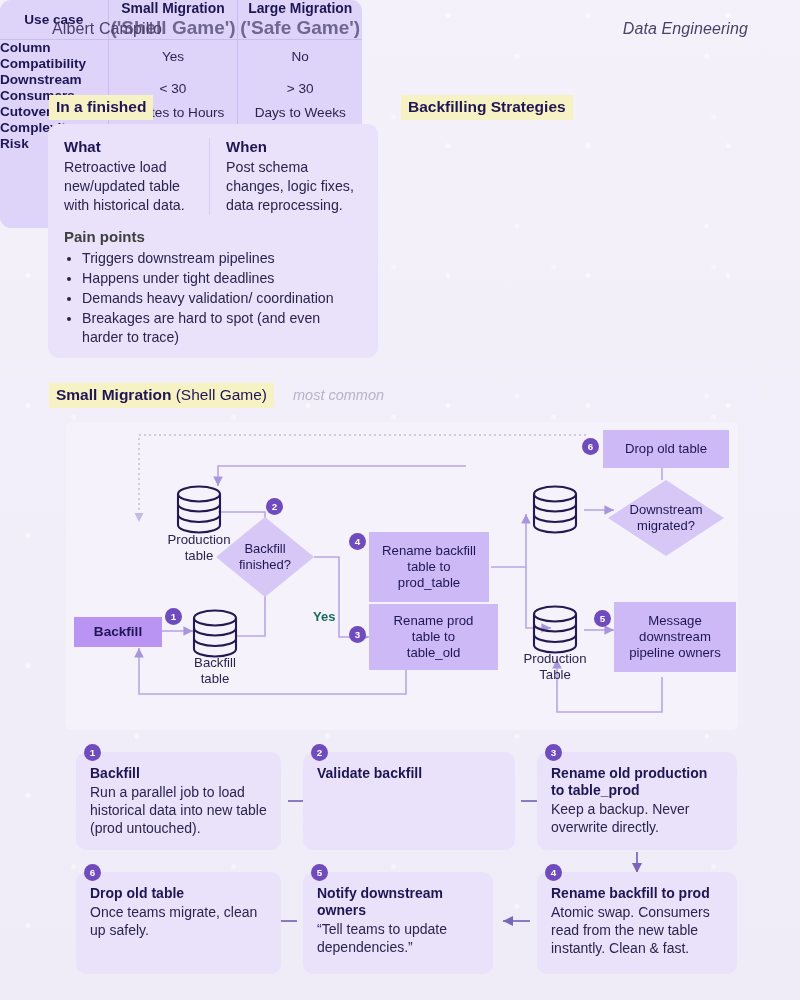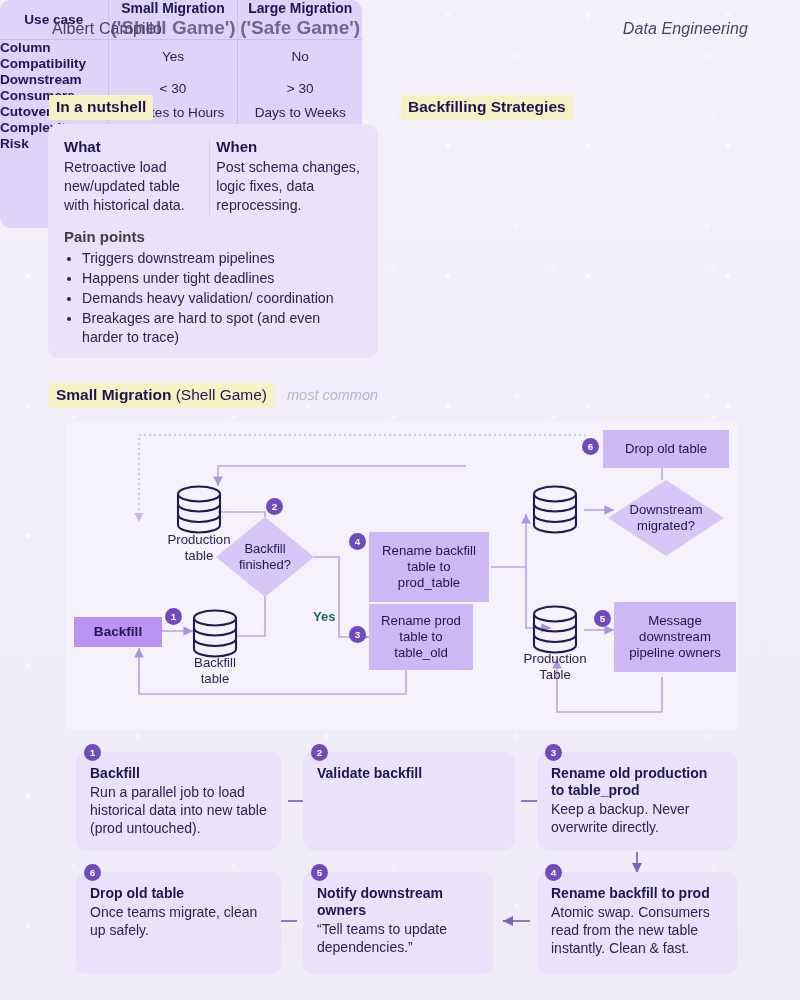--- a/index.html
+++ b/index.html
@@ -43,39 +43,39 @@
   .sec-head {
     position: absolute;
     font-size: 15.5px; font-weight: bold; color: #1e1654;
     background: #f7f2c4;
     padding: 2px 7px 3px;
     line-height: 1.3;
   }
   #h-nutshell  { left: 49px;  top: 95px; }
   #h-strategy  { left: 401px; top: 95px; }
 
-  #h-small-row { position: absolute; left: 49px; top: 383px; display: flex; align-items: baseline; gap: 13px; }
+  #h-small-row { position: absolute; left: 49px; top: 383px; display: flex; align-items: baseline; gap: 19px; }
   #h-small {
     font-size: 15.5px; color: #1e1654; background: #f7f2c4;
     padding: 2px 7px 3px; line-height: 1.3;
   }
   #h-small b { font-weight: bold; }
   #h-small span.norm { font-weight: normal; }
   .most-common { font-size: 14.5px; font-style: italic; color: #b9b2cd; }
 
   
   .card {
     position: absolute;
     background: #e9e2fa;
     border-radius: 11px;
   }
   #card-nutshell { left: 48px; top: 124px; width: 330px; height: 234px; padding: 14px 16px; }
   .two-col { display: flex; }
   .col-what  { width: 152px; padding-right: 12px; }
-  .col-when  { width: 160px; padding-left: 6px; border-left: 1.5px solid #d7cdf0; }
+  .col-when  { width: 160px; padding-left: 16px; border-left: 1.5px solid #d7cdf0; }
   .sub-head  { font-size: 15px; font-weight: bold; color: #1e1654; margin-bottom: 3px; }
   .body-txt  { font-size: 14.2px; line-height: 1.33; color: #2c2350; }
 
   #pain-head { margin-top: 13px; font-size: 15px; font-weight: bold; color: #404040; }
   #pain-list { margin: 4px 0 0 18px; }
   #pain-list li { font-size: 14.2px; line-height: 1.34; color: #2c2350; margin-bottom: 1px; }
 
   
   #card-table {
     left: 390px; top: 126px; width: 362px; height: 228px;
@@ -153,21 +153,21 @@
   .conn { position: absolute; }
 </style>
 </head>
 <body>
 
 <div id="page">
 
   <div class="byline left">Albert Campillo</div>
   <div class="byline right">Data Engineering</div>
 
-  <div class="sec-head" id="h-nutshell">In a nutshell</div>
+  <div class="sec-head" id="h-nutshell">In a finished</div>
   <div class="sec-head" id="h-strategy">Backfilling Strategies</div>
 
   <div id="h-small-row">
     <span id="h-small"><b>Small Migration</b><span class="norm"> (Shell Game)</span></span>
     <span class="most-common">most common</span>
   </div>
 
   <div class="card" id="card-nutshell">
     <div class="two-col">
       <div class="col-what">
@@ -308,21 +308,21 @@
     <div class="dblabel" style="left:439px; top:229px; width:100px; white-space:pre-line;">Production
 Table</div>
 
     <div class="diamond" style="left:150px; top:95px; width:98px; height:80px; white-space:pre-line;">Backfill
 finished?</div>
     <div class="diamond" style="left:542px; top:58px; width:116px; height:76px; white-space:pre-line;">Downstream
 migrated?</div>
 
     <div class="yes-lbl" style="left:247px; top:187px;">Yes</div>
 
-    <div class="node" style="left:303px; top:182px; width:104px; height:66px; white-space:pre-line;">Rename prod
+    <div class="node" style="left:303px; top:182px; width:129px; height:66px; white-space:pre-line;">Rename prod
 table to
 table_old</div>
     <div class="node" style="left:303px; top:110px; width:120px; height:70px; white-space:pre-line;">Rename backfill
 table to
 prod_table</div>
     <div class="node" style="left:548px; top:180px; width:122px; height:70px; white-space:pre-line;">Message
 downstream
 pipeline owners</div>
     <div class="node" style="left:537px; top:8px; width:126px; height:38px;">Drop old table</div>
 

